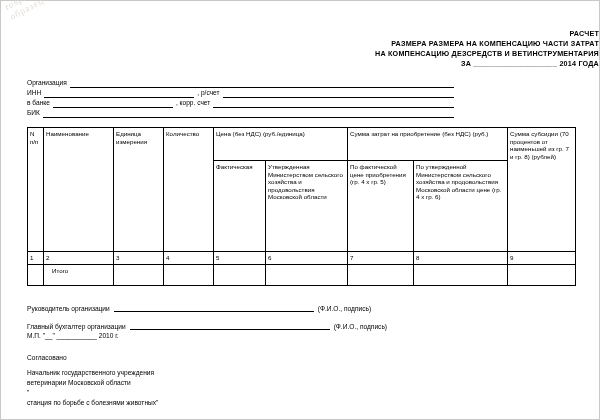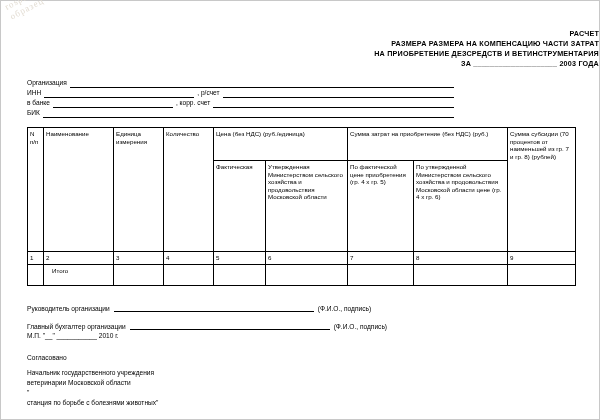--- a/index.html
+++ b/index.html
@@ -137,22 +137,22 @@
 <div class="page">
 
   <div class="watermark">
     <span>rospravo.ru</span>
     <span>образец</span>
   </div>
 
   <div class="title">
     <div>РАСЧЕТ</div>
     <div>РАЗМЕРА РАЗМЕРА НА КОМПЕНСАЦИЮ ЧАСТИ ЗАТРАТ</div>
-    <div>НА ПРИОБРЕТЕНИЕ ДЕЗСРЕДСТВ И ВЕТИНСТРУМЕНТАРИЯ</div>
-    <div>ЗА ____________________ 2003 ГОДА</div>
+    <div>НА КОМПЕНСАЦИЮ ДЕЗСРЕДСТВ И ВЕТИНСТРУМЕНТАРИЯ</div>
+    <div>ЗА ____________________ 2014 ГОДА</div>
   </div>
 
   <div class="fields">
     <div class="fr-wrap">
       <div class="fieldrow">
         <span class="lbl">Организация</span>
         <span class="line"></span>
       </div>
       <div class="fieldrow">
         <span class="lbl">ИНН</span>

